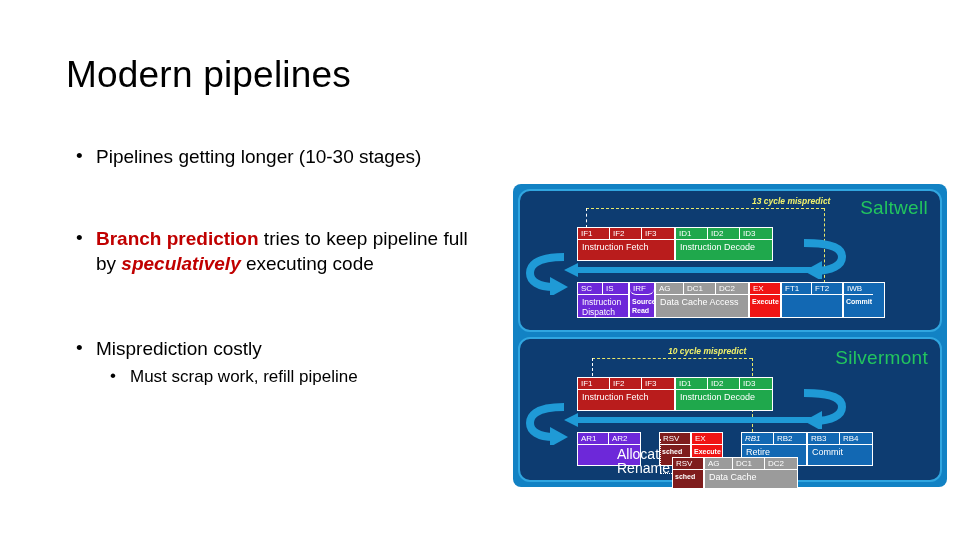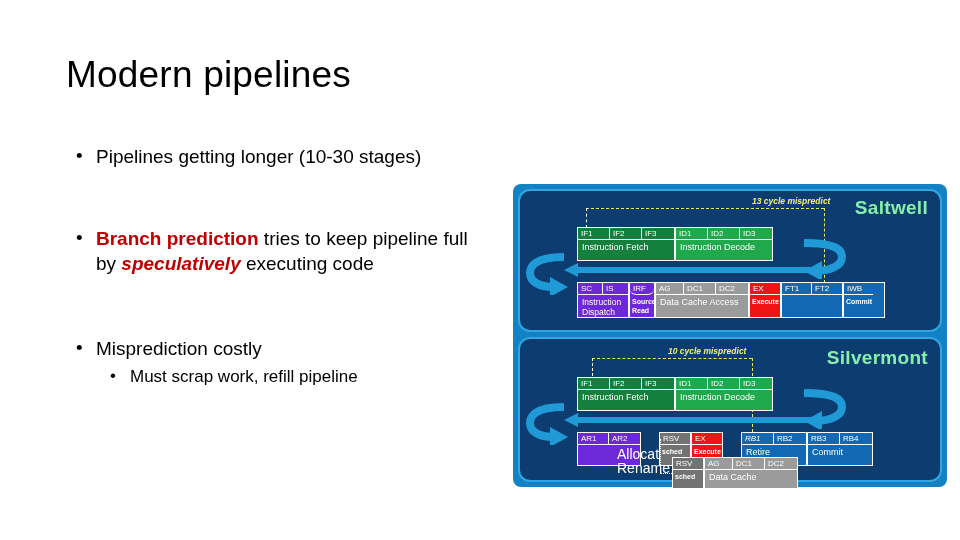--- a/index.html
+++ b/index.html
@@ -91,23 +91,23 @@
     box-sizing: border-box;
     width: 100%;
   }
   #panel-saltwell  { height: 143px; margin-bottom: 5px; }
   #panel-silvermont{ height: 145px; }
 
   .brand {
     position: absolute;
     right: 12px;
     top: 6px;
-    color: #86efac;
+    color: #22c55e;
     font-size: 19px;
-    font-weight: 700;
+    font-weight: 400;
     letter-spacing: 0.3px;
   }
   #brand-silvermont { font-size: 19px; top: 8px; }
 
   .mispredict-label {
     position: absolute;
     color: #f3f36a;
     font-size: 8.5px;
     font-style: italic;
     font-weight: bold;
@@ -158,24 +158,24 @@
   .blk .body {
     font-size: 9px;
     color: #ffffff;
     padding: 2px 4px;
     line-height: 11px;
     flex: 1 1 auto;
     white-space: nowrap;
   }
   .blk .body.small { font-size: 7px; line-height: 9px; font-weight: bold; padding: 2px 2px; white-space: normal; }
 
-  .c-purple  { background: #15803d; }
+  .c-purple  { background: #b91c1c; }
   .c-green   { background: #1fa84c; }
   .c-magenta { background: #6d28d9; }
-  .c-magenta2{ background: #737373; }
+  .c-magenta2{ background: #7f1d1d; }
   .c-gray    { background: #9b9b9b; }
   .c-red     { background: #f01414; }
   .c-blue    { background: #1268b3; }
 
   
   .loop-arrow { position: absolute; }
 
   
   .bar-arrow { position: absolute; }
 </style>

